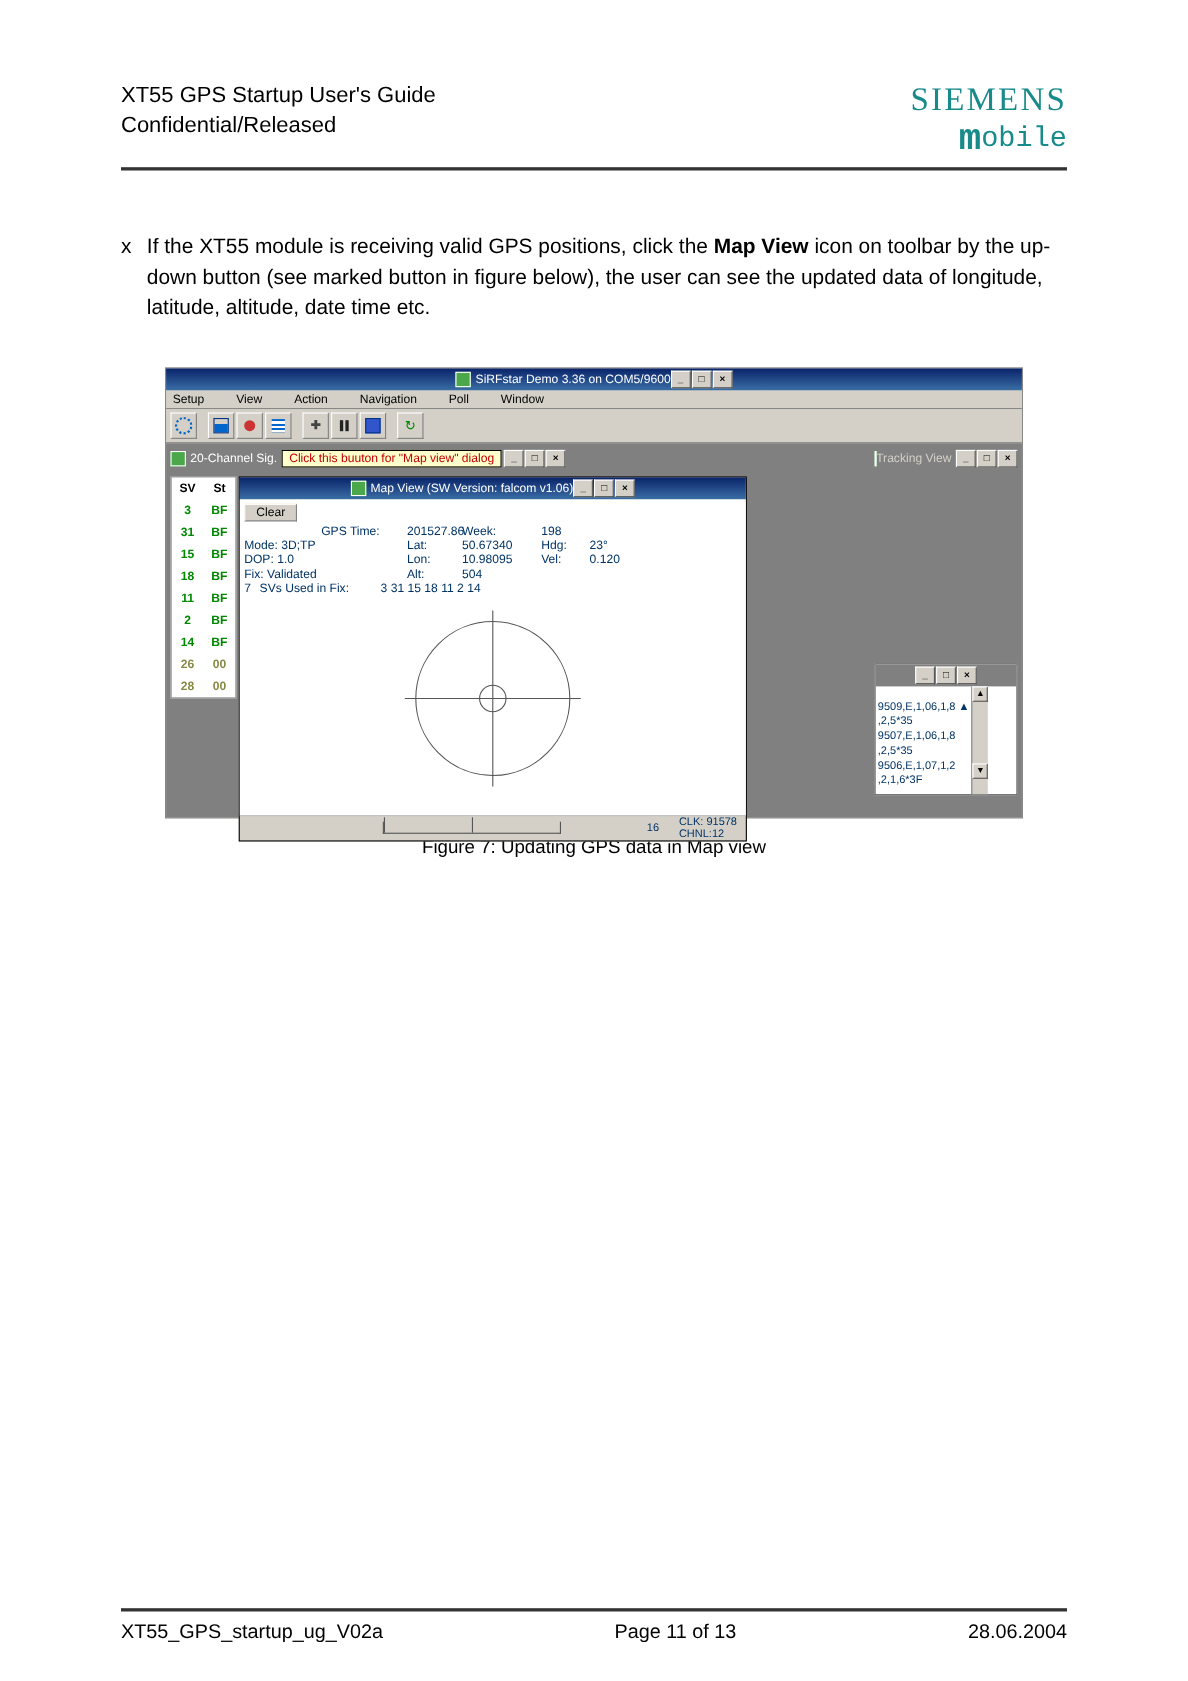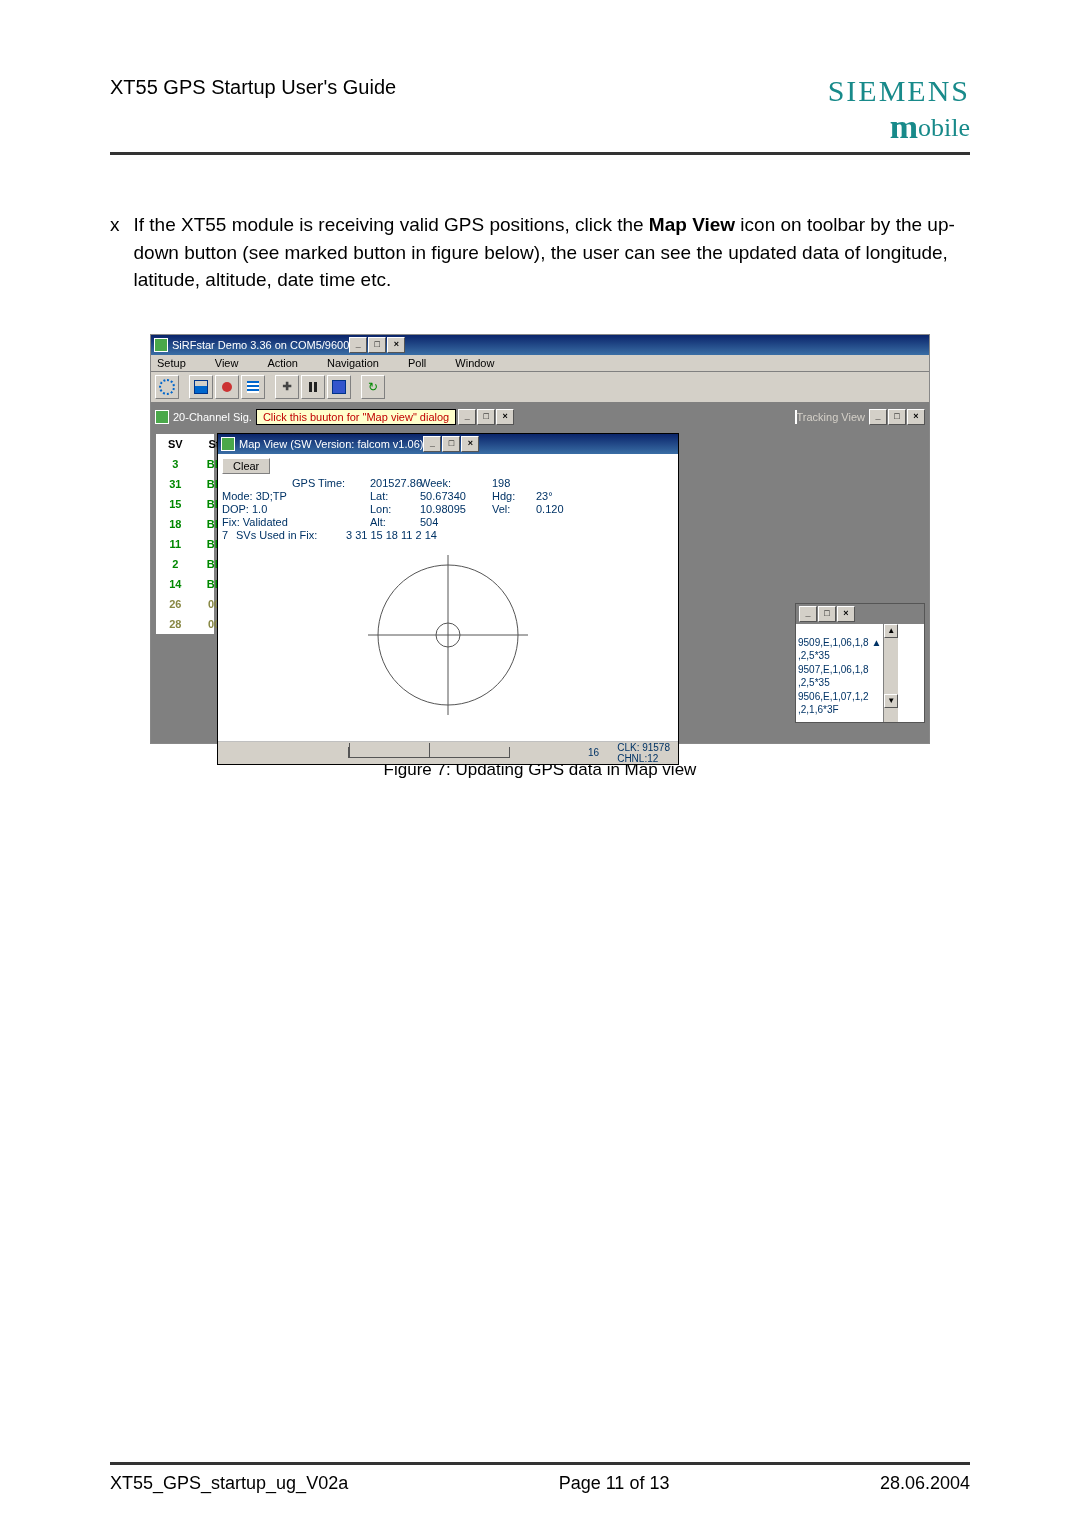--- a/index.html
+++ b/index.html
@@ -2,35 +2,35 @@
 <html><head>
 <meta charset="utf-8">
 <style>
   html,body{margin:0;padding:0;background:#fff;font-family:Arial,Helvetica,sans-serif;color:#000}
   .page{width:1080px;height:1528px;margin:14px auto;position:relative;box-sizing:border-box;padding:60px 110px 0 110px}
   
   .hdr{display:flex;justify-content:space-between;align-items:flex-start;border-bottom:3px solid #333;padding-bottom:6px}
   .hdr-left{font-size:20px;line-height:1.35}
   .hdr-right{text-align:right}
   .brand-main{font-family:"Times New Roman",serif;font-weight:400;font-size:30px;letter-spacing:2px;color:#188a8a}
-  .brand-sub{font-family:Liberation Serif, serif;font-size:26px;color:#188a8a}
+  .brand-sub{font-family:Liberation Mono, monospace;font-size:26px;color:#188a8a}
   .brand-sub .m{font-size:34px;font-weight:700;vertical-align:-2px}
   
   .body-text{margin-top:56px;font-size:19px;line-height:1.45}
   .body-text .bullet{display:flex;gap:14px}
   .body-text .bullet .mark{flex:0 0 auto}
   .body-text b{font-weight:700}
   
   .fig-wrap{margin-top:40px;display:flex;justify-content:center}
   .fig{width:780px}
   .caption{text-align:center;font-size:17px;margin-top:16px}
   
   .shot{width:780px;border:1px solid #888;box-sizing:border-box;font-family:Tahoma,Arial,sans-serif;font-size:11px;color:#000;background:#d4d0c8}
   
-  .tbar{display:flex;align-items:center;justify-content:flex-start;background:linear-gradient(#0a246a,#3a6ea5);color:#fff;height:20px;padding:0 3px}
+  .tbar{display:flex;align-items:center;justify-content:center;background:linear-gradient(#0a246a,#3a6ea5);color:#fff;height:20px;padding:0 3px}
   .tbar .left{display:flex;align-items:center;gap:4px}
   .ticon{width:14px;height:14px;background:#4aa84a;border:1px solid #fff;box-sizing:border-box}
   .wctrl{display:flex;gap:1px}
   .wbtn{width:16px;height:14px;background:#d4d0c8;border:1px solid #fff;border-right-color:#555;border-bottom-color:#555;font-size:9px;line-height:12px;text-align:center;color:#000;font-weight:700}
   
   .tbar.inactive{background:#808080}
   
   .mbar{display:flex;gap:29px;background:#d4d0c8;padding:2px 6px;border-bottom:1px solid #808080}
   .mbar span{color:#000}
   
@@ -49,21 +49,21 @@
   .mdi{position:relative;height:340px;background:#808080}
   
   .strip{position:absolute;left:4px;top:4px;right:4px;height:20px;display:flex;align-items:center;background:#808080;color:#fff}
   .strip .tt{white-space:nowrap;padding:0 4px}
   .strip .hint{background:#ffffcc;color:#c00000;border:1px solid #000;padding:1px 6px;white-space:nowrap}
   .strip .wctrl{margin-left:2px}
   .strip .tview{margin-left:auto;padding-right:2px;white-space:nowrap;color:#d4d0c8}
   
   .svtab{position:absolute;left:4px;top:30px;width:58px;background:#fff;border:1px solid #808080;font-size:11px;font-weight:700;color:#008080}
   .svtab table{width:100%;border-collapse:collapse}
-  .svtab th,.svtab td{padding:4px 12px;text-align:center}
+  .svtab th,.svtab td{padding:4px 2px;text-align:center}
   .svtab th{color:#000}
   .svtab .g{color:#008800}.svtab .o{color:#888844}
   
   .mapwin{position:absolute;left:66px;top:30px;width:460px;background:#d4d0c8;border:1px solid #000}
   .mapwin .tbar{background:linear-gradient(#0a246a,#3a6ea5)}
   .mapbody{background:#fff;padding:2px 4px 6px 4px}
   .clearbtn{display:inline-block;border:1px solid #808080;border-top-color:#fff;border-left-color:#fff;background:#d4d0c8;padding:1px 10px;font-size:11px;margin:2px 0}
   .mvrow{display:grid;grid-template-columns:70px 78px 50px 72px 44px 48px;font-size:11px;color:#003366;margin-top:1px}
   .mvrow span{white-space:nowrap}
   .maparea{height:190px;position:relative;margin-top:4px}
@@ -83,20 +83,21 @@
   .ftr{position:absolute;left:110px;right:110px;bottom:48px;border-top:3px solid #333;padding-top:8px;display:flex;justify-content:space-between;font-size:18px}
 </style>
 </head>
 <body>
 
 <div class="page">
 
   <div class="hdr">
     <div class="hdr-left">
       <div>XT55 GPS Startup User's Guide</div>
+      <div>Confidential/Released</div>
     </div>
     <div class="hdr-right">
       <div class="brand-main">SIEMENS</div>
       <div class="brand-sub">
         <span class="m">m</span><span>obile</span>
       </div>
     </div>
   </div>
 
   <div class="body-text">

